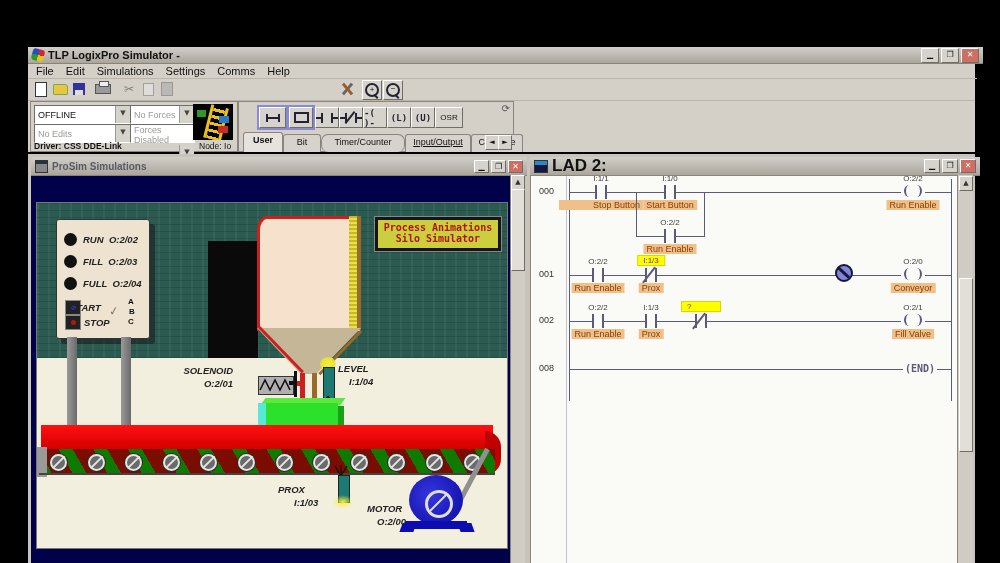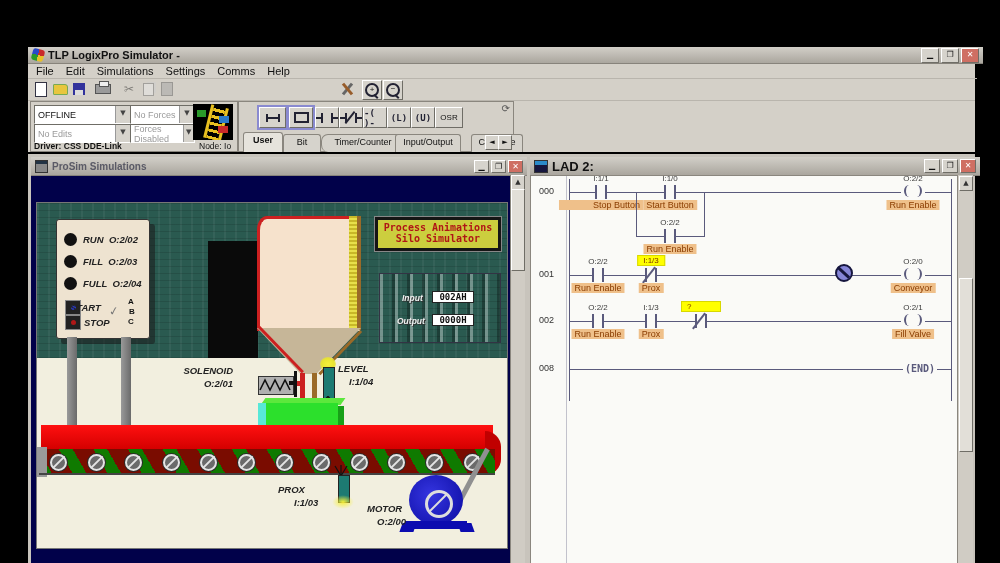--- a/index.html
+++ b/index.html
@@ -142,21 +142,21 @@
           <span class="dda">▼</span>
       </div>
       <div class="dd off" style="left:99px;top:3px;width:60px;">
         <span>No Forces</span>
           <span class="dda">▼</span>
       </div>
       <div class="dd off" style="left:3px;top:22px;width:92px;">
         <span>No Edits</span>
           <span class="dda">▼</span>
       </div>
-      <div class="dd off" style="left:99px;top:22px;width:60px;">
+      <div class="dd off" style="left:99px;top:22px;width:60px;flex-direction:column;">
         <span>Forces Disabled</span>
           <span class="dda">▼</span>
       </div>
       <div class="abs" style="left:162px;top:2px;width:40px;height:36px;background:#000;overflow:hidden;">
         <div style="position:absolute;left:14px;top:2px;width:12px;height:34px;transform:rotate(14deg);background:repeating-linear-gradient(0deg,#e8c020 0 3px,transparent 3px 7px);border-left:3px solid #e8c020;border-right:3px solid #e8c020;"></div>
         <div style="position:absolute;left:4px;top:6px;width:9px;height:7px;background:#2a9a2a;"></div>
         <div style="position:absolute;left:26px;top:12px;width:10px;height:7px;background:#2a7ac9;"></div>
         <div style="position:absolute;left:25px;top:22px;width:10px;height:7px;background:#c92a2a;"></div>
       </div>
       <span class="abs" style="left:3px;top:39px;font-size:8.5px;font-weight:bold;">Driver: CSS DDE-Link</span>
@@ -185,21 +185,21 @@
           <span class="g-coil">(L)</span>
         </div>
       <div class="abs btn3d" style="left:172px;top:5px;width:22px;height:19px;display:flex;align-items:center;justify-content:center;">
           <span class="g-coil">(U)</span>
         </div>
       <div class="abs btn3d" style="left:196px;top:5px;width:26px;height:19px;display:flex;align-items:center;justify-content:center;font-size:8px;">OSR</div>
       <div class="abs" style="right:3px;top:1px;font-family:'DejaVu Sans',sans-serif;font-size:10px;color:#555;">⟳</div>
       <div class="tab active" style="left:4px;width:38px;">User</div>
       <div class="tab" style="left:44px;width:36px;">Bit</div>
       <div class="tab" style="left:82px;width:82px;border-radius:7px;">Timer/Counter</div>
-      <div class="tab" style="left:156px;width:64px;">Input/Output</div>
+      <div class="tab" style="left:166px;width:64px;text-decoration:underline;">Input/Output</div>
       <div class="tab" style="left:232px;width:50px;overflow:hidden;">Compare</div>
       <div class="abs btn3d" style="left:246px;top:33px;width:12px;height:13px;font-size:7px;text-align:center;line-height:12px;font-family:'DejaVu Sans',sans-serif;">◄</div>
       <div class="abs btn3d" style="left:259px;top:33px;width:12px;height:13px;font-size:7px;text-align:center;line-height:12px;font-family:'DejaVu Sans',sans-serif;">►</div>
     </div>
   </div>
 
   <div class="abs" style="left:28px;top:107px;width:494px;height:456px;background:#01014a;border:3px solid #c8c4bc;border-bottom:none;">
     <div class="titlebar abs" style="left:0;top:0;width:488px;height:18px;">
       <div style="width:11px;height:11px;background:#888;border:1px solid #333;margin-right:4px;position:relative;">
           <div style="position:absolute;left:0;top:0;width:100%;height:3px;background:#234;"></div>
@@ -244,26 +244,20 @@
         <span class="abs" style="left:71px;top:97px;font-size:8px;font-weight:bold;">C</span>
       </div>
       <div class="abs" style="left:30px;top:134px;width:10px;height:134px;background:linear-gradient(90deg,#9a9a9a,#6a6a6a);"></div>
       <div class="abs" style="left:84px;top:134px;width:10px;height:134px;background:linear-gradient(90deg,#9a9a9a,#6a6a6a);"></div>
 
       <div class="abs" style="left:338px;top:14px;width:126px;height:34px;background:#ccce3e;border:3px solid #151515;box-shadow:0 0 0 1px #888;text-align:center;font:bold 10px 'DejaVu Sans Mono',monospace;color:#b01616;padding-top:2px;box-sizing:border-box;">
         <div>Process Animations</div>
         <div>Silo Simulator</div>
       </div>
 
-      <div class="abs" style="left:342px;top:70px;width:120px;height:68px;border:1px solid #334;background:linear-gradient(180deg,#7c8a80,#aab4a8);background-image:repeating-linear-gradient(90deg,rgba(255,255,255,.35) 0 3px,rgba(0,0,0,0) 3px 12px,rgba(0,0,0,.3) 12px 15px);">
-        <span class="abs" style="left:22px;top:19px;font-style:italic;font-weight:bold;font-size:8.5px;color:#f0f0f0;text-shadow:1px 1px 0 #333;">Input</span>
-        <span class="abs" style="left:52px;top:17px;width:40px;background:#fff;border:1px solid #222;font:bold 9px 'DejaVu Sans Mono',monospace;text-align:center;">002AH</span>
-        <span class="abs" style="left:17px;top:42px;font-style:italic;font-weight:bold;font-size:8.5px;color:#f0f0f0;text-shadow:1px 1px 0 #333;">Output</span>
-        <span class="abs" style="left:52px;top:40px;width:40px;background:#fff;border:1px solid #222;font:bold 9px 'DejaVu Sans Mono',monospace;text-align:center;">0000H</span>
-      </div>
 
       <div class="abs" style="left:220px;top:13px;width:100px;height:112px;background:#f6e2cc;border-left:3px solid #cc2020;border-top:3px solid #cc2020;border-radius:10px 10px 0 0 / 14px 14px 0 0;"></div>
       <div class="abs" style="left:312px;top:13px;width:8px;height:112px;background:repeating-linear-gradient(0deg,#e8e04a 0 2px,#c8b828 2px 4px);"></div>
       <div class="abs" style="left:320px;top:13px;width:4px;height:114px;background:#9a6a28;"></div>
       <div class="abs" style="left:220px;top:125px;width:104px;height:46px;background:#c6b698;clip-path:polygon(0 0,100% 0,57% 100%,42% 100%);"></div>
       <div class="abs" style="left:221px;top:125px;width:3px;height:63px;background:#cc2020;transform:rotate(-44deg);transform-origin:0 0;"></div>
       <div class="abs" style="left:323px;top:127px;width:3px;height:60px;background:#9a6a28;transform:rotate(44deg);transform-origin:0 0;"></div>
       <div class="abs" style="left:263px;top:170px;width:5px;height:34px;background:#cc2020;"></div>
       <div class="abs" style="left:275px;top:170px;width:5px;height:30px;background:#9a6a28;"></div>
 
@@ -330,21 +324,21 @@
       <div class="abs simlabel" style="left:330px;top:300px;text-align:right;">MOTOR</div>
       <div class="abs simlabel" style="left:340px;top:313px;">O:2/00</div>
     </div>
   </div>
 
   <div class="abs" style="left:527px;top:107px;width:448px;height:456px;background:#d4d0c8;border:3px solid #c8c4bc;border-bottom:none;box-sizing:border-box;">
     <div class="titlebar abs" style="left:0;top:0;width:442px;height:18px;">
       <div style="width:12px;height:11px;background:#16163e;border:1px solid #333;margin-right:4px;position:relative;">
           <div style="position:absolute;left:0;top:0;width:100%;height:4px;background:#2a8ac9;"></div>
         </div>
-      <span style="font-size:13px;">LAD 2:</span>
+      <span style="font-size:17px;">LAD 2:</span>
       <div style="margin-left:auto;display:flex;">
         <div class="wbtn" style="width:14px;height:12px;">▁</div>
         <div class="wbtn" style="width:14px;height:12px;">❐</div>
         <div class="wbtn close" style="width:14px;height:12px;">✕</div>
       </div>
     </div>
 
     <div class="abs" style="left:0;top:18px;width:427px;height:438px;background:#fafaf7;border:1px solid #8a867e;overflow:hidden;">
 
       <div class="vwire" style="left:38px;top:3px;height:222px;"></div>

